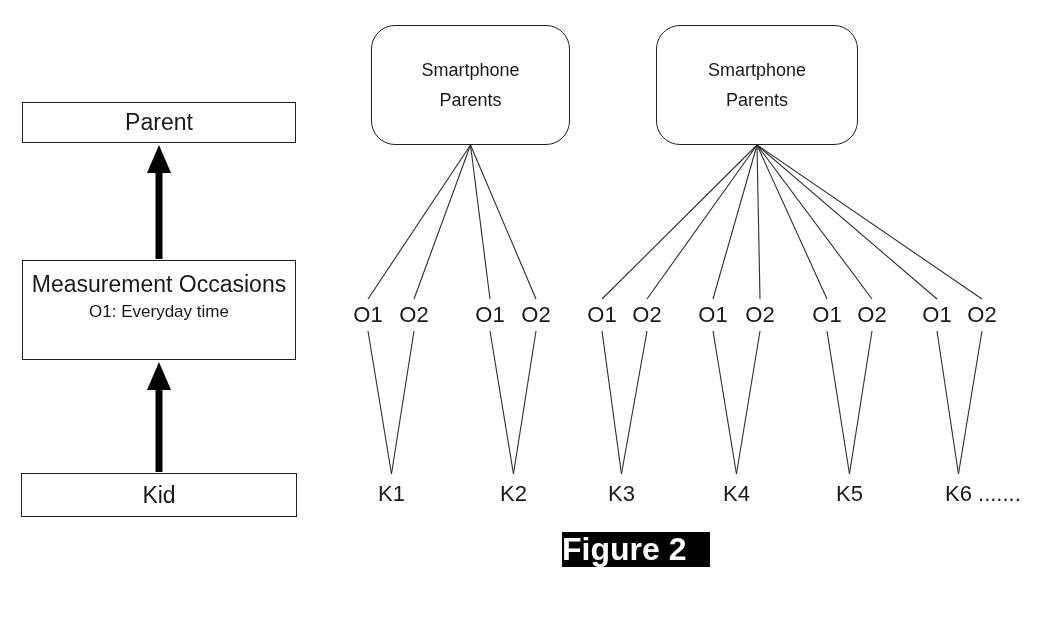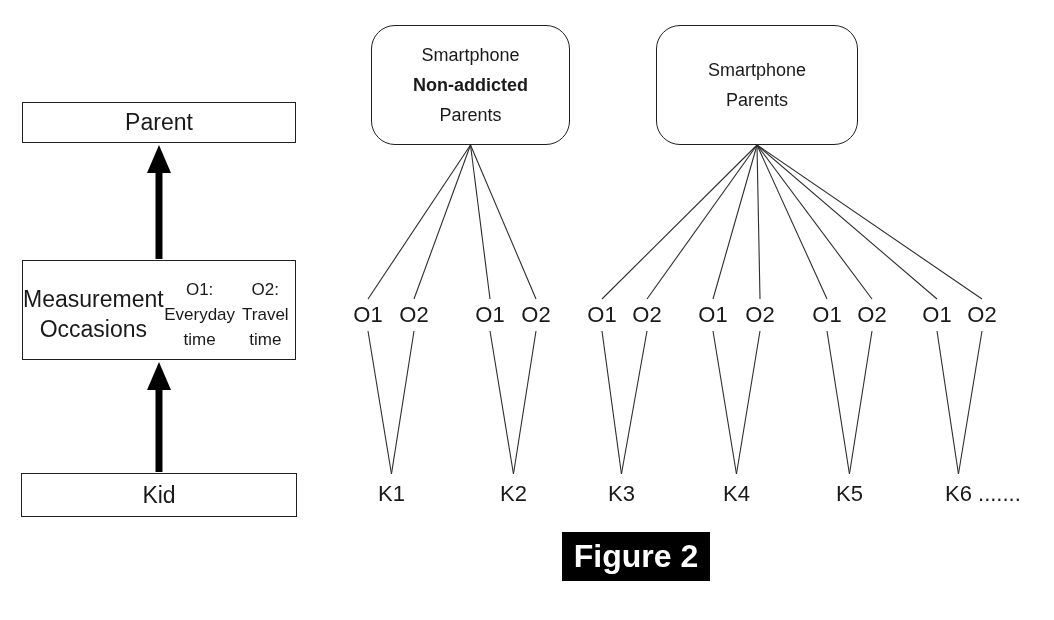--- a/index.html
+++ b/index.html
@@ -15,21 +15,21 @@
   #canvas{position:relative;width:1054px;height:620px;background:var(--color-bg);overflow:hidden;}
   #wires{position:absolute;left:0;top:0;width:1054px;height:620px;pointer-events:none;}
 
   .rect-box{
     position:absolute;border:1.5px solid var(--color-box-border);
     display:flex;align-items:center;justify-content:center;
     background:var(--color-bg);text-align:center;
   }
   #parent-box{left:22px;top:102px;width:274px;height:41px;font-size:23px;}
   #kid-box{left:21px;top:473px;width:276px;height:44px;font-size:23px;}
-  #measurement-box{left:22px;top:260px;width:274px;height:100px;flex-direction:row;justify-content:flex-start;padding-top:8px;}
+  #measurement-box{left:22px;top:260px;width:274px;height:100px;flex-direction:column;justify-content:flex-start;padding-top:8px;}
   .meas-title{font-size:23px;line-height:30px;}
   .meas-sub{font-size:17px;line-height:25px;}
 
   .group-box{
     position:absolute;top:25px;height:120px;
     border:1.5px solid var(--color-box-border);border-radius:24px;
     background:var(--color-bg);text-align:center;
     display:flex;flex-direction:column;justify-content:center;
     font-size:18px;line-height:30px;
   }
@@ -40,23 +40,23 @@
   .o-item{
     position:absolute;top:301px;transform:translateX(-50%);
     font-size:22px;line-height:28px;white-space:pre;
   }
   .k-item{
     position:absolute;top:480px;display:flex;
     font-size:22px;line-height:28px;white-space:pre;
   }
 
   #figure-box{
-    position:absolute;left:562px;top:532px;width:148px;height:49px;
+    position:absolute;left:562px;top:532px;width:148px;height:35px;
     background:var(--color-figure-bg);color:var(--color-figure-text);
-    display:flex;align-items:center;justify-content:center;
+    display:flex;align-items:center;justify-content:flex-start;
     font-size:32px;font-weight:bold;
   }
 </style>
 </head>
 <body>
 
 <div id="canvas">
 
   <svg id="wires" width="1054" height="620" viewBox="0 0 1054 620" xmlns="http://www.w3.org/2000/svg">
     <g>
@@ -93,30 +93,28 @@
       <line x1="982" y1="331" x2="958.4609375" y2="474" stroke="#2d2d2d" stroke-width="1.1"></line>
     </svg>
 
   <div id="parent-box" class="rect-box">
     <span>Parent</span>
   </div>
 
   <div id="measurement-box" class="rect-box">
     <div class="meas-title">Measurement Occasions</div>
     <div class="meas-sub">O1: Everyday time</div>
-    <div class="meas-sub">O2: Travel time</div>
   </div>
 
   <div id="kid-box" class="rect-box">
     <span>Kid</span>
   </div>
 
   <div id="g1" class="group-box">
     <span>Smartphone</span>
-    <span class="group-line-bold">Non-addicted</span>
     <span>Parents</span>
   </div>
 
   <div id="g2" class="group-box">
     <span>Smartphone</span>
     <span>Parents</span>
   </div>
 
   <div class="o-item" style="left:368px">O1</div>
   <div class="o-item" style="left:414px">O2</div>

